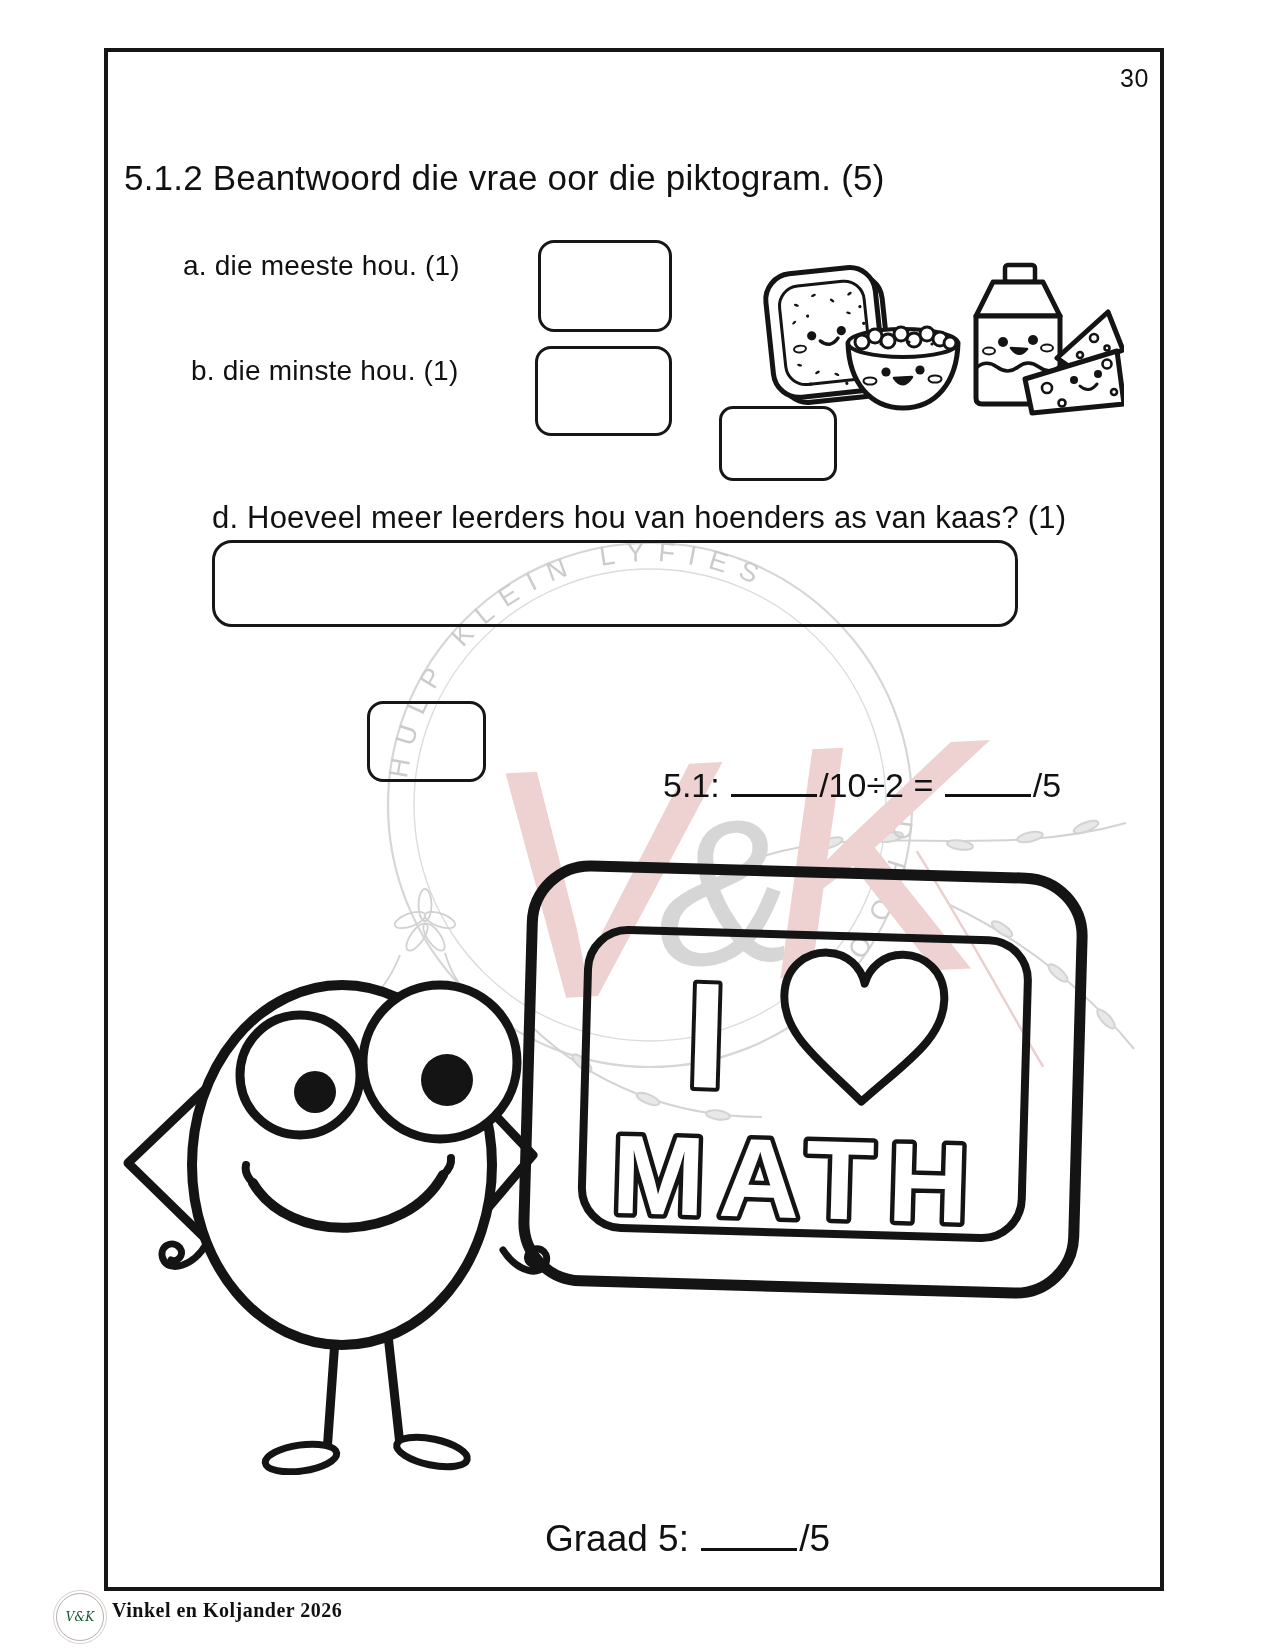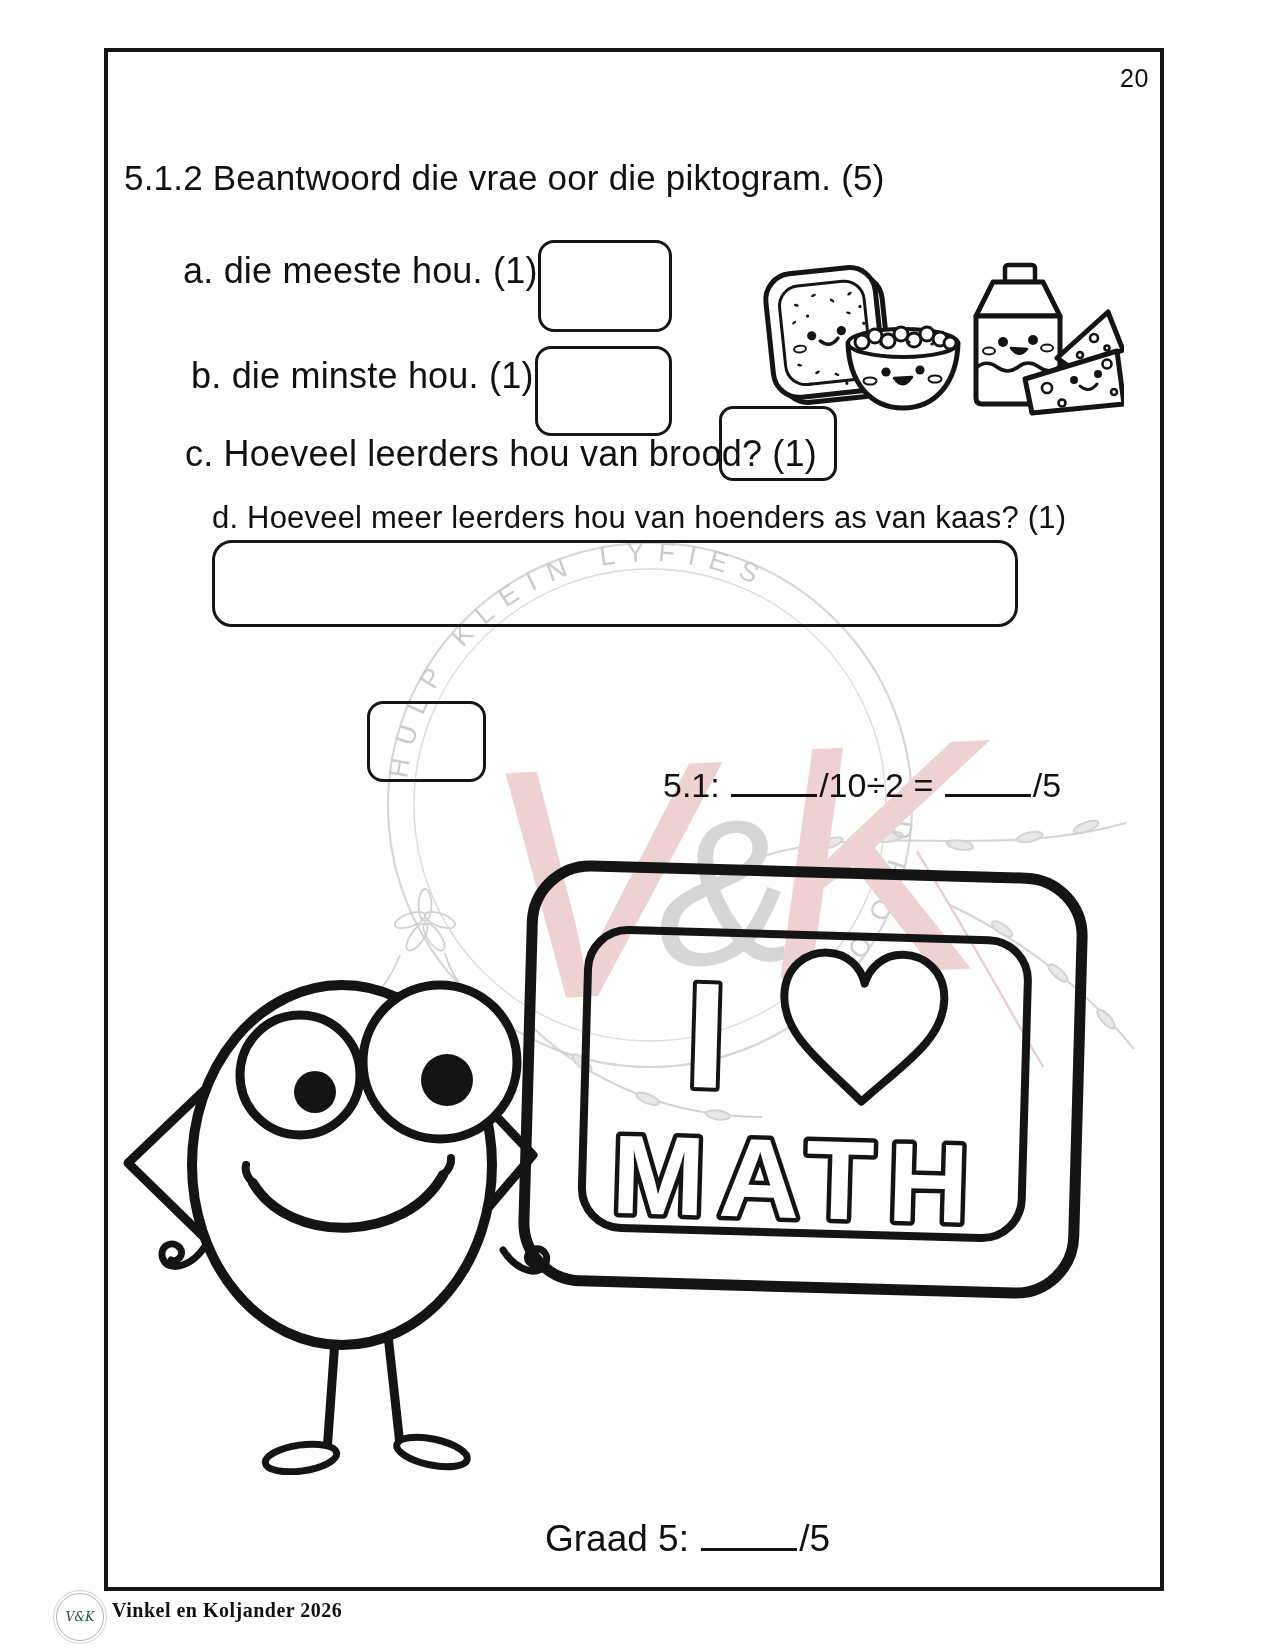--- a/index.html
+++ b/index.html
@@ -4,21 +4,21 @@
 <style>
   html,body{margin:0;padding:0;background:#fff;}
   .page{position:relative;width:1275px;height:1650px;background:#ffffff;
         font-family:"Liberation Sans",sans-serif;color:#111;overflow:hidden;}
   .frame{position:absolute;left:104px;top:48px;width:1060px;height:1543px;
          border:4px solid #161616;box-sizing:border-box;}
   .abs{position:absolute;}
   .pagenum{left:1120px;top:64px;font-size:25px;letter-spacing:0.5px;}
   .heading{left:124px;top:116px;font-size:35px;white-space:nowrap;letter-spacing:0.2px;margin-top:42px;}
   .subheading{left:300px;top:184px;font-size:32px;white-space:nowrap;letter-spacing:0.2px;}
-  .q{font-size:36px;white-space:nowrap;letter-spacing:0.2px;}
+  .q{font-size:28px;white-space:nowrap;letter-spacing:0.2px;}
   .qa{left:183px;top:250px;}
   .qb{left:191px;top:355px;}
   .qc{left:185px;top:433px;}
   .qd{left:192px;top:500px;font-size:31px;margin-left:20px;}
   .qe{left:185px;top:662px;}
   .box{position:absolute;border:3.5px solid #161616;border-radius:16px;background:transparent;box-sizing:border-box;}
   .box-a{left:538px;top:240px;width:134px;height:92px;}
   .box-b{left:535px;top:346px;width:137px;height:90px;}
   .box-c{left:719px;top:406px;width:118px;height:75px;border-radius:14px;}
   .box-d{left:212px;top:540px;width:806px;height:87px;border-width:3px;border-radius:20px;}
@@ -91,26 +91,25 @@
       <g font-family="DejaVu Serif, serif" font-style="italic" transform="rotate(-3 320 300)">
         <text x="150" y="468" font-size="330" fill="#ecc9c9">V</text>
         <text x="322" y="442" font-size="205" fill="#cfcfcf">&amp;</text>
         <text x="432" y="460" font-size="330" fill="#ecc9c9">K</text>
         <path d="M585,340 C635,430 672,510 700,562" stroke="#e8c6c6" stroke-width="2.5" fill="none"></path>
       </g>
     </g>
   </svg>
 
   <div class="frame layer1"></div>
-  <div class="abs pagenum layer1">20</div>
+  <div class="abs pagenum layer1">30</div>
   <div class="abs heading layer1">5.1.2 Beantwoord die vrae oor die piktogram. (5)</div>
 
   <div class="abs q qa layer1">a. die meeste hou. (1)</div>
   <div class="abs q qb layer1">b. die minste hou. (1)</div>
-  <div class="abs q qc layer1">c. Hoeveel leerders hou van brood? (1)</div>
   <div class="abs q qd layer1">d. Hoeveel meer leerders hou van hoenders as van kaas? (1)</div>
 
   <div class="box box-a layer1"></div>
   <div class="box box-b layer1"></div>
   <div class="box box-c layer1"></div>
   <div class="box box-d layer1"></div>
   <div class="box box-e layer1"></div>
 
   <svg class="abs layer1" style="left:762px;top:252px;" width="362" height="166" viewBox="0 0 362 166">
     <g stroke="#141414" stroke-linecap="round" stroke-linejoin="round">

